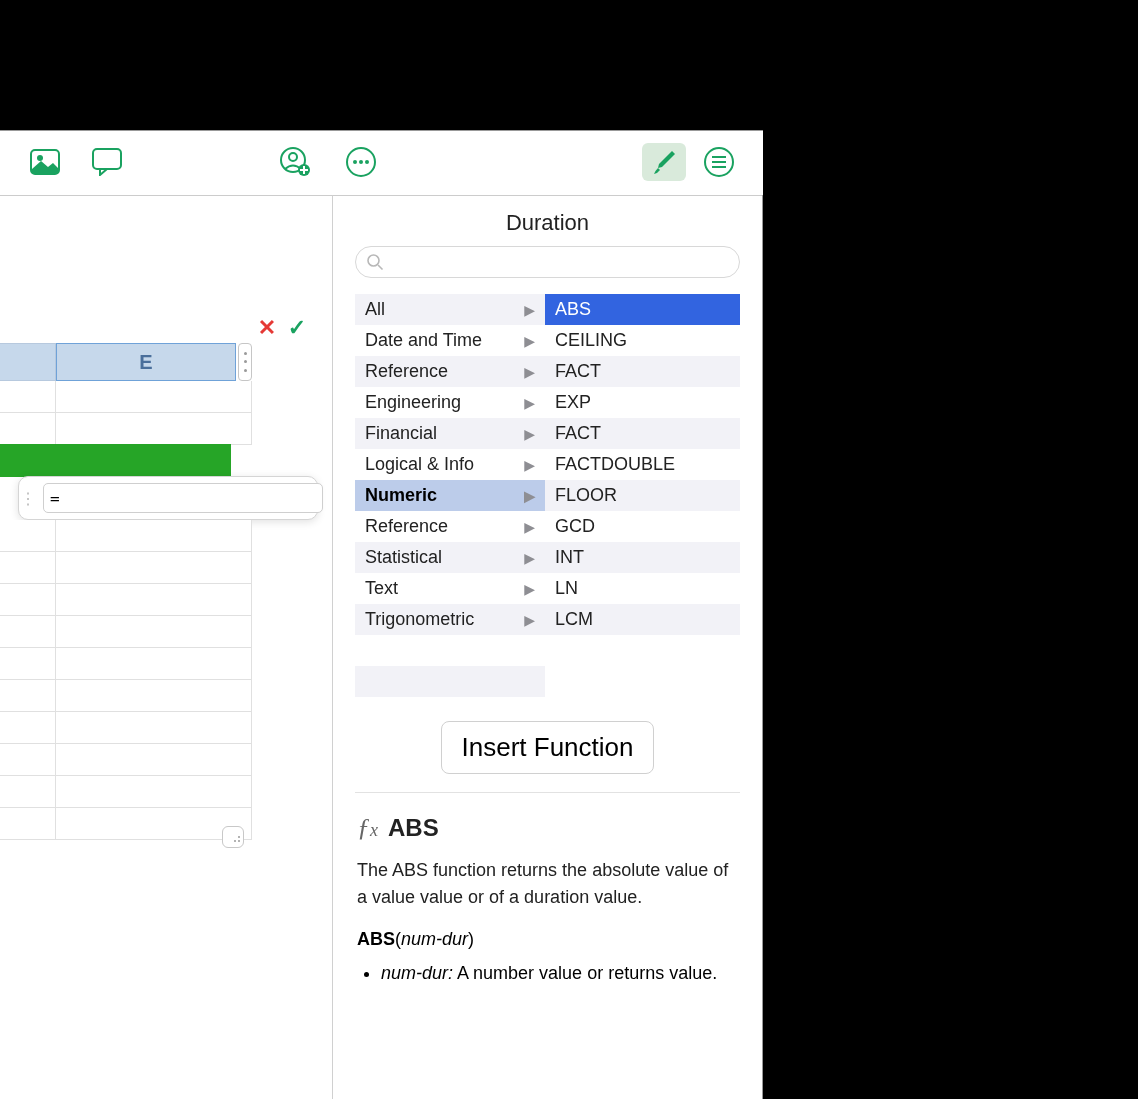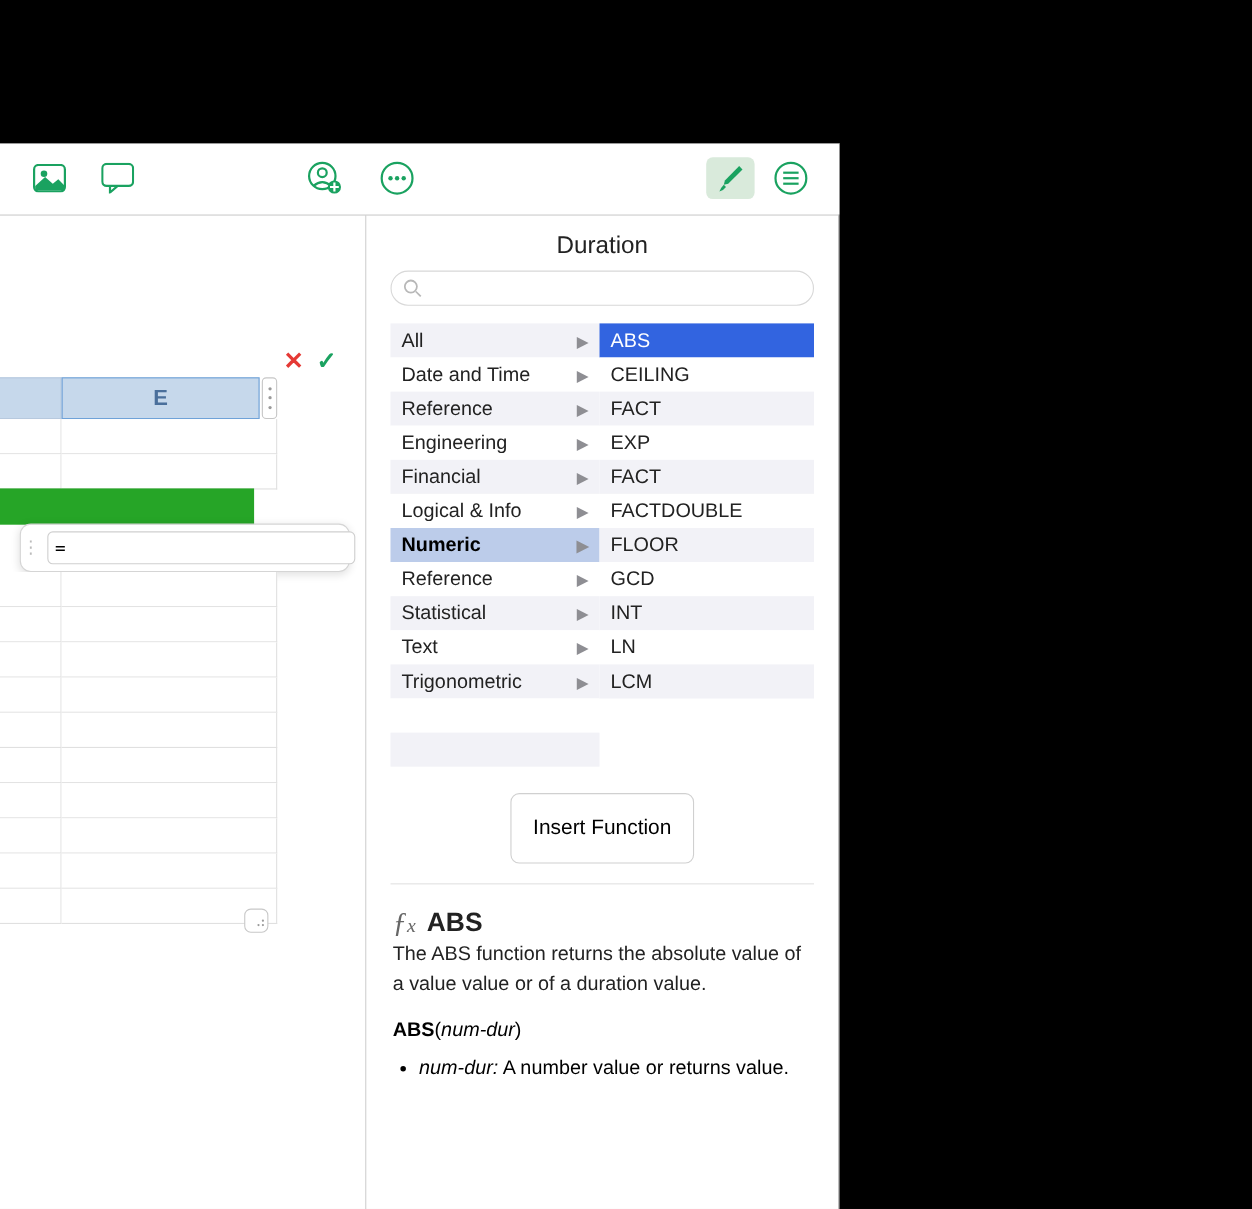--- a/index.html
+++ b/index.html
@@ -58,26 +58,26 @@
     .func-list { flex:1; }
     .row-item { height:31px; display:flex; align-items:center; padding:0 10px; font-size:18px; color:#222; position:relative; cursor:pointer; }
     .row-stripe:nth-child(odd){ background:#f2f2f7; }
     .row-stripe:nth-child(even){ background:#ffffff; }
     .cat-list .row-item { justify-content:space-between; }
     .arrow { color:#8e8e93; font-size:14px; }
     .cat-selected { background:#bcccea !important; font-weight:600; color:#000; }
     .func-selected { background:#3264e0 !important; color:#fff; }
 
     .insert-wrap { text-align:center; padding:8px 0 18px; }
-    .insert-btn { display:inline-block; padding:20px 20px; border:1px solid #d0d0d0; border-radius:8px; font-size:19px; background:#fff; cursor:pointer; }
+    .insert-btn { display:inline-block; padding:10px 20px; border:1px solid #d0d0d0; border-radius:8px; font-size:26px; background:#fff; cursor:pointer; }
 
     .divider { height:1px; background:#e2e2e2; margin:0 22px; }
 
     .detail { padding:20px 24px 0; }
-    .detail-head { display:flex; align-items:center; gap:10px; }
+    .detail-head { display:flex; align-items:center; gap:10px; margin-bottom:14px; }
     .fx-icon { font-family: 'Times New Roman', serif; font-style:italic; font-size:26px; color:#666; }
     .detail-name { font-size:24px; font-weight:700; color:#222; }
     .detail-desc { font-size:18px; color:#222; line-height:1.5; margin-bottom:18px; }
     .sig { font-size:18px; margin-bottom:10px; }
     .sig b { font-weight:700; }
     .sig i { font-style:italic; }
     .arg-list { list-style:disc; padding-left:24px; font-size:18px; line-height:1.5; }
     .arg-list i { font-style:italic; }
   </style>
 </head>

